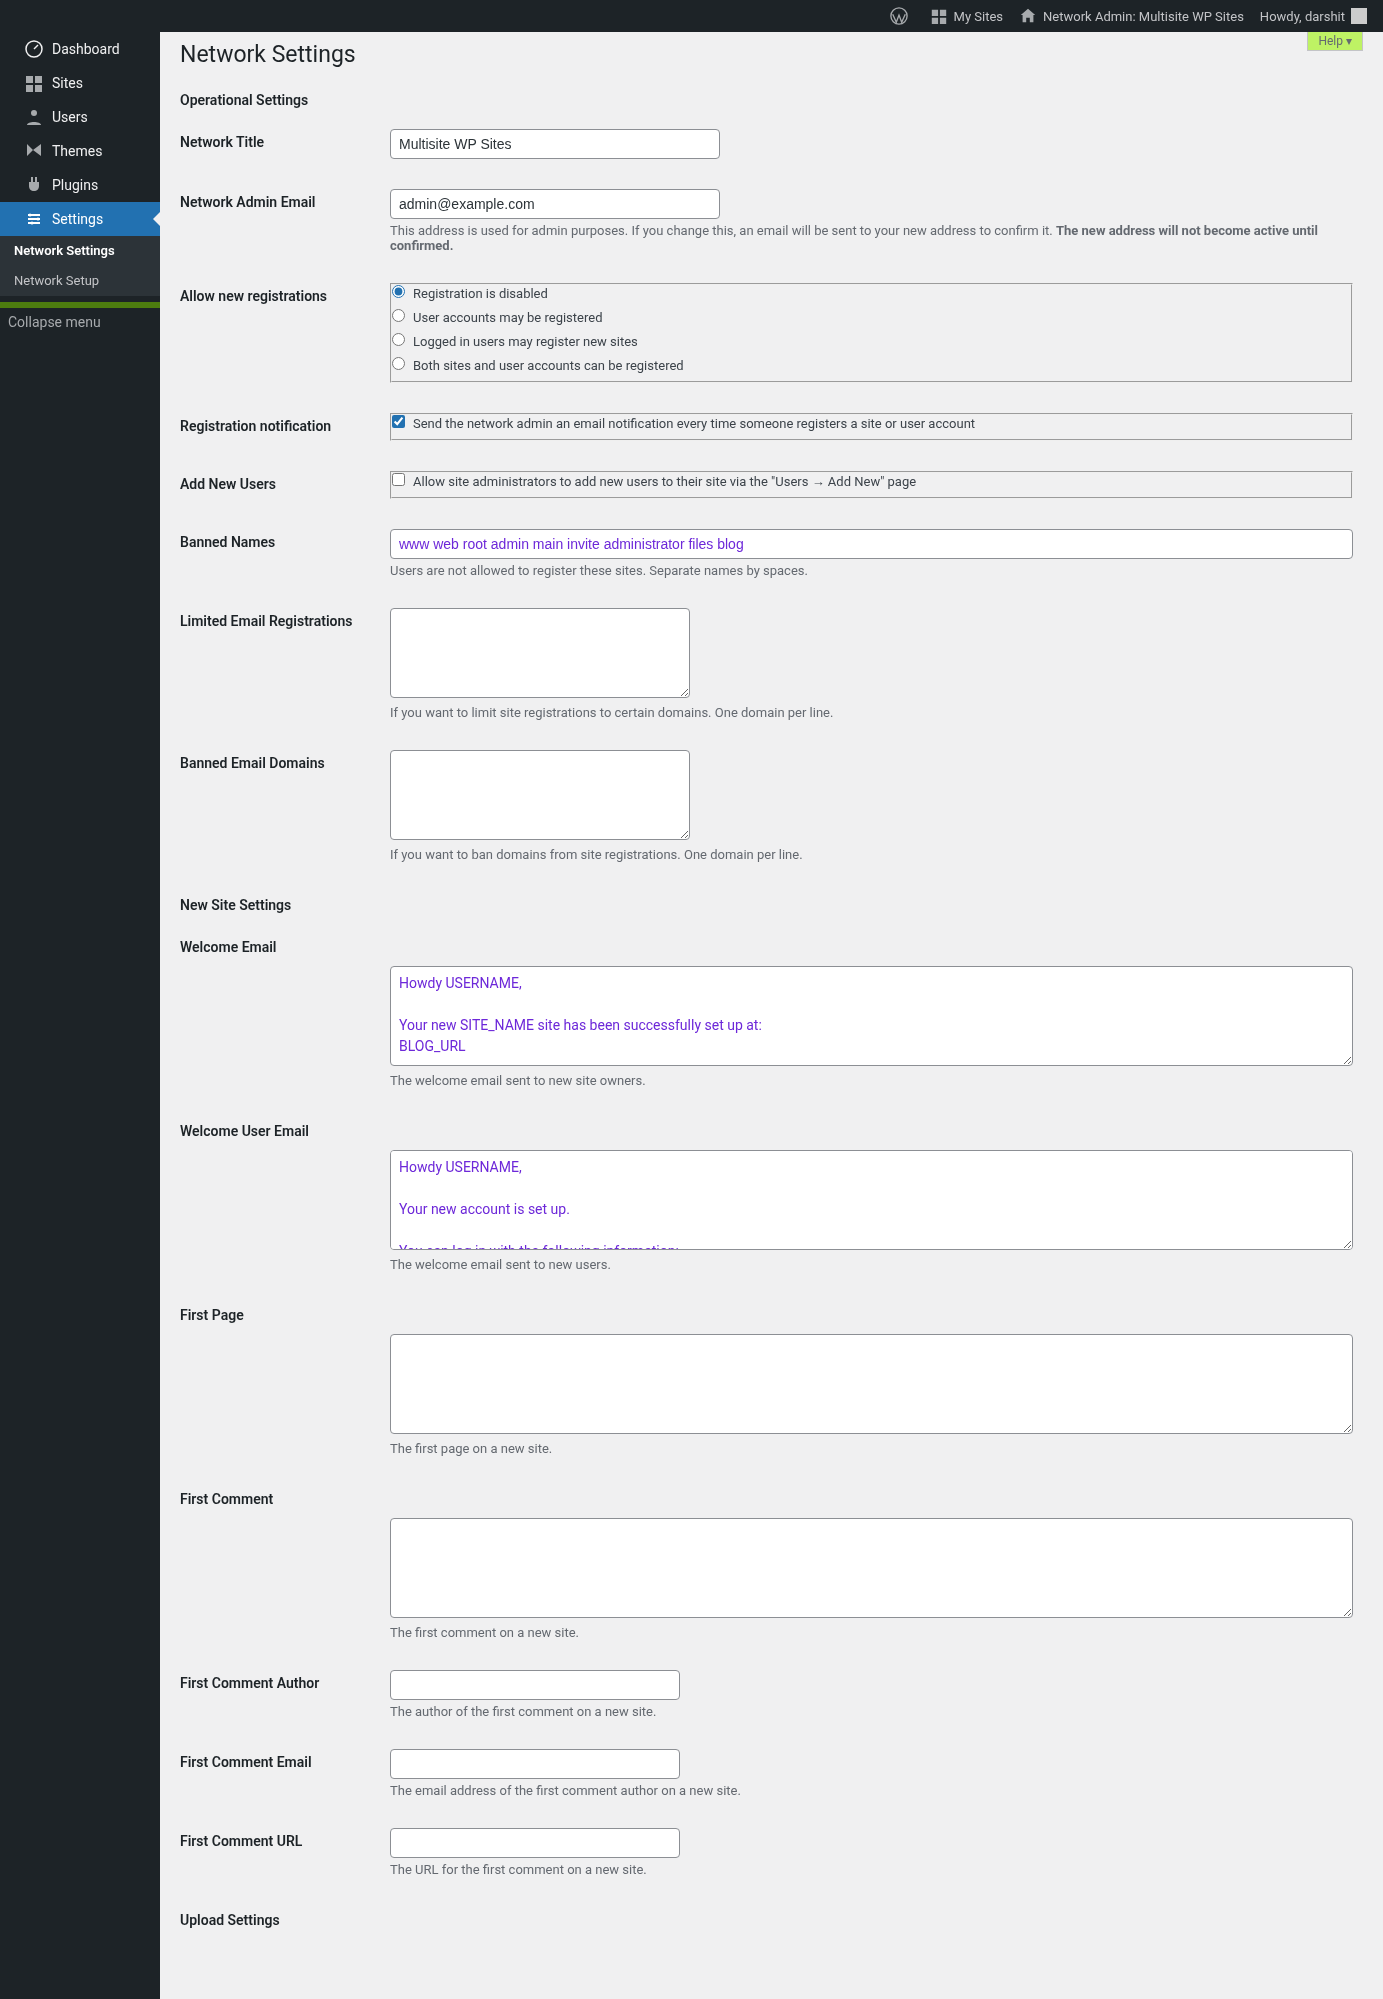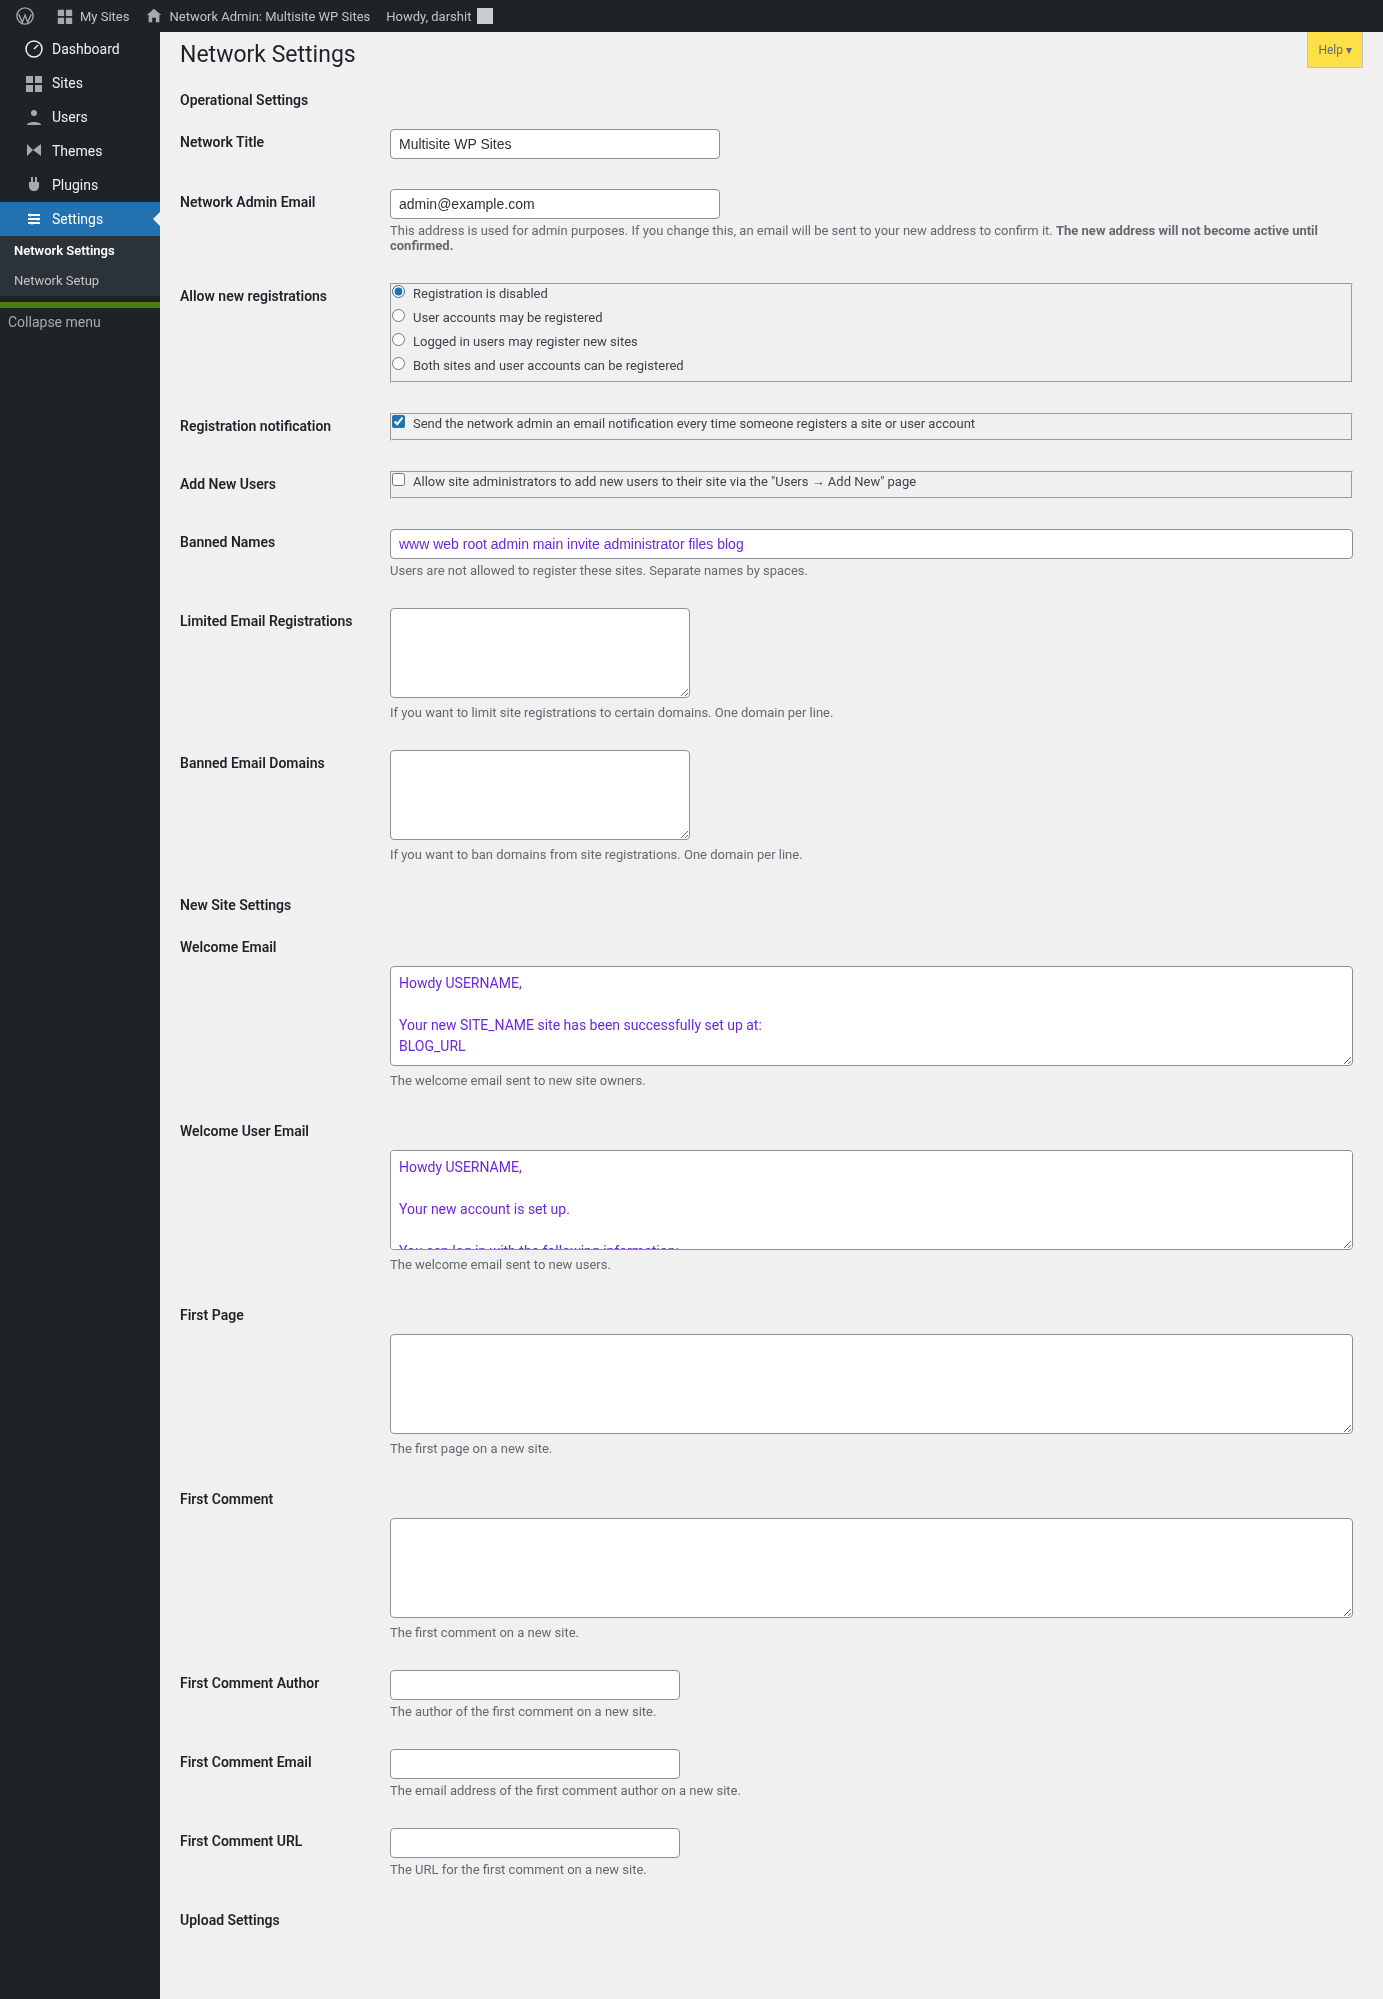--- a/index.html
+++ b/index.html
@@ -7,21 +7,21 @@
   body {
     font-family: -apple-system, BlinkMacSystemFont, "Segoe UI", Roboto, Helvetica, Arial, sans-serif;
     font-size: 13px;
     color: #3c434a;
     background: #f0f0f1;
   }
   
   #adminbar {
     position: fixed; top: 0; left: 0; right: 0; height: 32px;
     background: #1d2327; color: #c3c4c7;
-    display: flex; align-items: center; justify-content: flex-start;
+    display: flex; align-items: center; justify-content: flex-end;
     padding: 0 8px; z-index: 1000; font-size: 13px;
   }
   #adminbar .left, #adminbar .right { display: flex; align-items: center; height: 100%; }
   .ab-item { display: inline-flex; align-items: center; height: 100%; padding: 0 8px; color: #c3c4c7; cursor: default; }
   .ab-item .icon { width: 18px; height: 18px; display: inline-flex; align-items: center; justify-content: center; margin-right: 6px; fill: #a7aaad; }
   .ab-item.avatar .avatar-img { width: 16px; height: 16px; background: #ccc; margin-left: 6px; }
 
   
   #adminmenu {
     position: fixed; top: 32px; left: 0; bottom: 0; width: 160px;
@@ -46,22 +46,22 @@
   .collapse-item { display: flex; align-items: center; height: 34px; padding: 0 8px; color: #a7aaad; border-top: 6px solid #4d7c0f; margin-top: 6px; cursor: pointer; }
   .collapse-item .micon { fill: #a7aaad; }
 
   
   #wpcontent { margin-left: 160px; padding-top: 32px; }
   #wpbody-content { padding: 0 20px 40px 20px; position: relative; }
 
   
   .screen-meta-links { position: absolute; right: 20px; top: 0; }
   .help-tab {
-    background: #fde047; border: 1px solid #c3c4c7; border-top: none;
-    height: 36px; padding: 0 10px; font-size: 12px; color: #646970; display: flex; align-items: center; cursor: pointer;
+    background: #bef264; border: 1px solid #c3c4c7; border-top: none;
+    height: 19px; padding: 0 10px; font-size: 12px; color: #646970; display: flex; align-items: center; cursor: pointer;
   }
 
   h1.page-title { font-size: 23px; font-weight: 400; color: #1d2327; padding: 9px 0 4px 0; }
   h3.section-title { font-size: 14px; font-weight: 600; color: #1d2327; margin: 20px 0 6px 0; }
 
   table.form-table { width: 100%; border-collapse: collapse; }
   table.form-table th {
     text-align: left; vertical-align: top; width: 200px; padding: 20px 10px 20px 0;
     font-size: 14px; font-weight: 600; color: #1d2327;
   }

